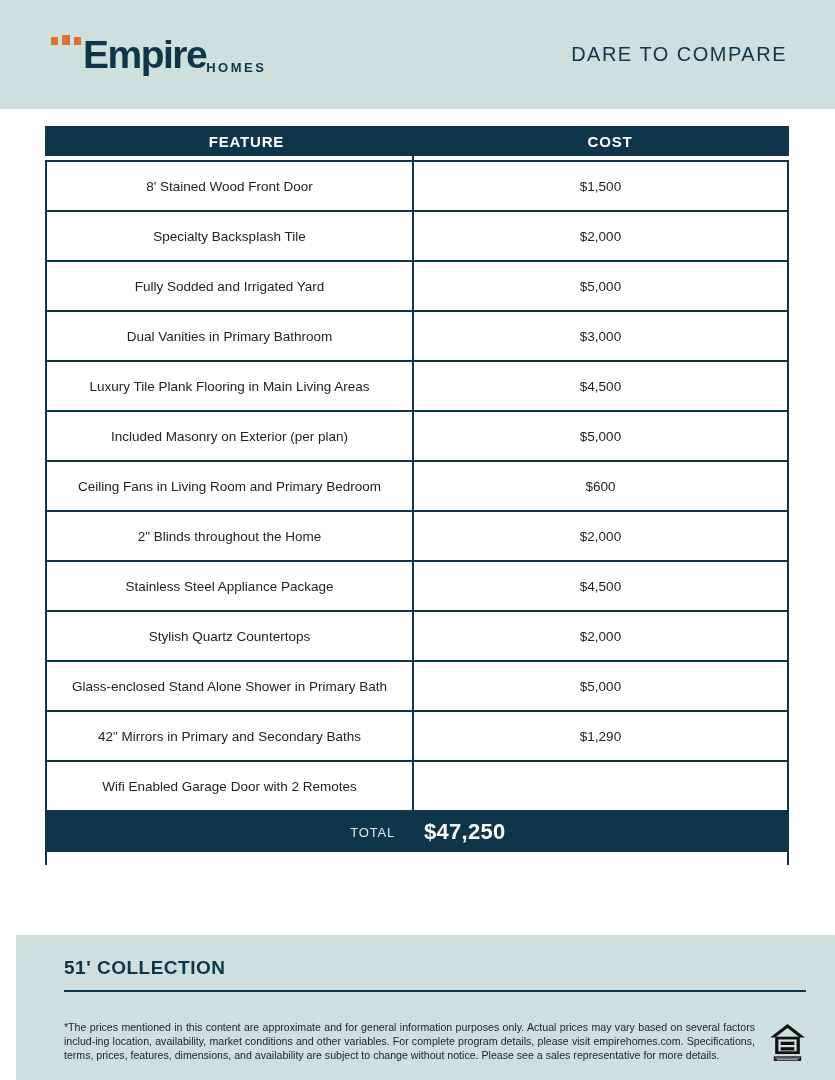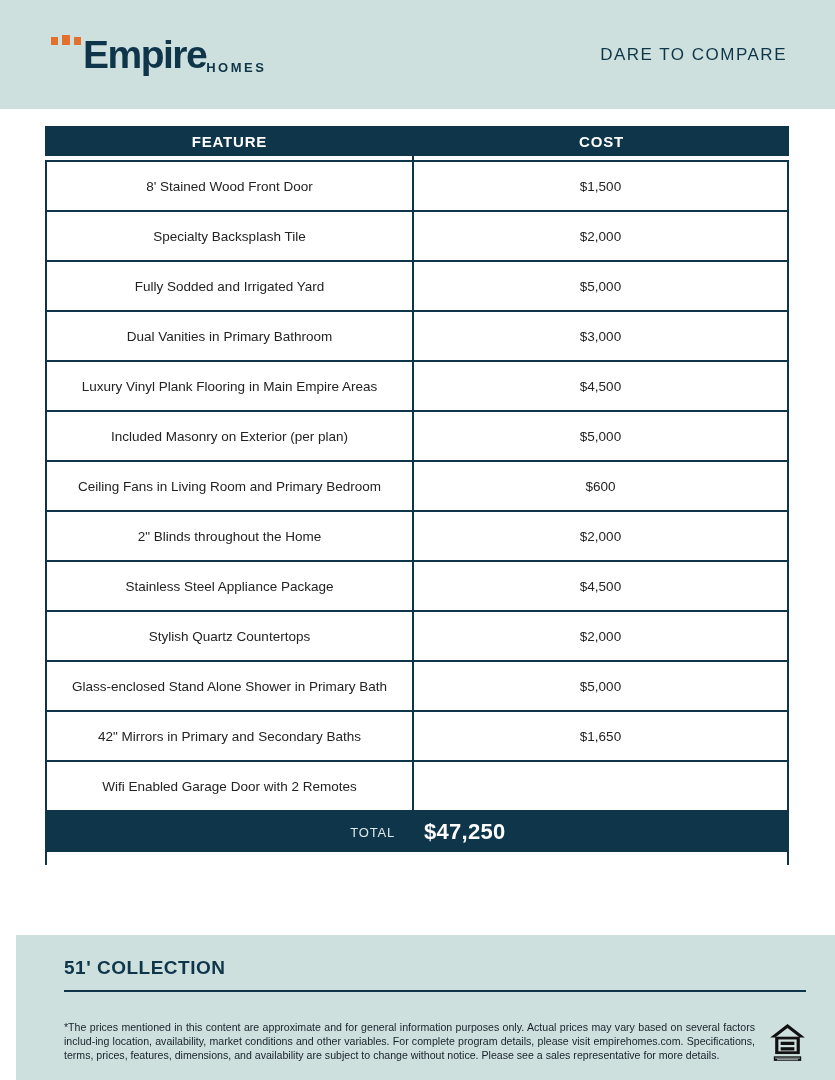--- a/index.html
+++ b/index.html
@@ -23,28 +23,28 @@
   .logo{display:flex;flex-direction:row;line-height:1;}
   .crown{margin-left:3px;margin-bottom:1px;height:10px;}
   .brand-name{
     color:var(--navy);font-weight:bold;font-size:39px;letter-spacing:-1.5px;
   }
   .brand-sub{
     color:var(--navy);font-weight:bold;font-size:13px;letter-spacing:2.5px;
     align-self:flex-end;margin-top:-4px;
   }
   .tagline{
-    color:var(--navy);font-size:17px;letter-spacing:1.5px;font-weight:500;
+    color:var(--navy);font-size:20px;letter-spacing:1.5px;font-weight:500;
   }
   
   .table{
     position:absolute;left:45px;top:126px;width:744px;
   }
   .table-header{
-    height:30px;background:var(--navy);display:flex;align-items:center;
+    height:30px;background:var(--navy);display:flex;align-items:center;padding-left:17px;
   }
   .hcell{color:#ffffff;font-size:15px;font-weight:bold;letter-spacing:.8px;text-align:center;}
   .hcell.feature{width:369px;}
   .hcell.cost{flex:1;}
   .header-gap{height:4px;position:relative;background:#ffffff;}
   .header-gap .tick{position:absolute;left:367px;top:0;width:2px;height:4px;background:var(--navy);}
   .rows{border-left:2px solid var(--navy);border-right:2px solid var(--navy);}
   .row{
     display:flex;height:50px;border-top:2px solid var(--navy);
   }
@@ -120,21 +120,21 @@
         </div>
         <div class="row">
           <div class="cell feature">Fully Sodded and Irrigated Yard</div>
           <div class="cell cost">$5,000</div>
         </div>
         <div class="row">
           <div class="cell feature">Dual Vanities in Primary Bathroom</div>
           <div class="cell cost">$3,000</div>
         </div>
         <div class="row">
-          <div class="cell feature">Luxury Vinyl Plank Flooring in Main Empire Areas</div>
+          <div class="cell feature">Luxury Tile Plank Flooring in Main Living Areas</div>
           <div class="cell cost">$4,500</div>
         </div>
         <div class="row">
           <div class="cell feature">Included Masonry on Exterior (per plan)</div>
           <div class="cell cost">$5,000</div>
         </div>
         <div class="row">
           <div class="cell feature">Ceiling Fans in Living Room and Primary Bedroom</div>
           <div class="cell cost">$600</div>
         </div>
@@ -149,21 +149,21 @@
         <div class="row">
           <div class="cell feature">Stylish Quartz Countertops</div>
           <div class="cell cost">$2,000</div>
         </div>
         <div class="row">
           <div class="cell feature">Glass-enclosed Stand Alone Shower in Primary Bath</div>
           <div class="cell cost">$5,000</div>
         </div>
         <div class="row">
           <div class="cell feature">42" Mirrors in Primary and Secondary Baths</div>
-          <div class="cell cost">$1,650</div>
+          <div class="cell cost">$1,290</div>
         </div>
         <div class="row">
           <div class="cell feature">Wifi Enabled Garage Door with 2 Remotes</div>
         </div>
       </div>
     <div class="total-row">
       <span class="total-label">TOTAL</span>
       <span class="total-value">$47,250</span>
     </div>
     <div class="table-footer-strip"></div>

